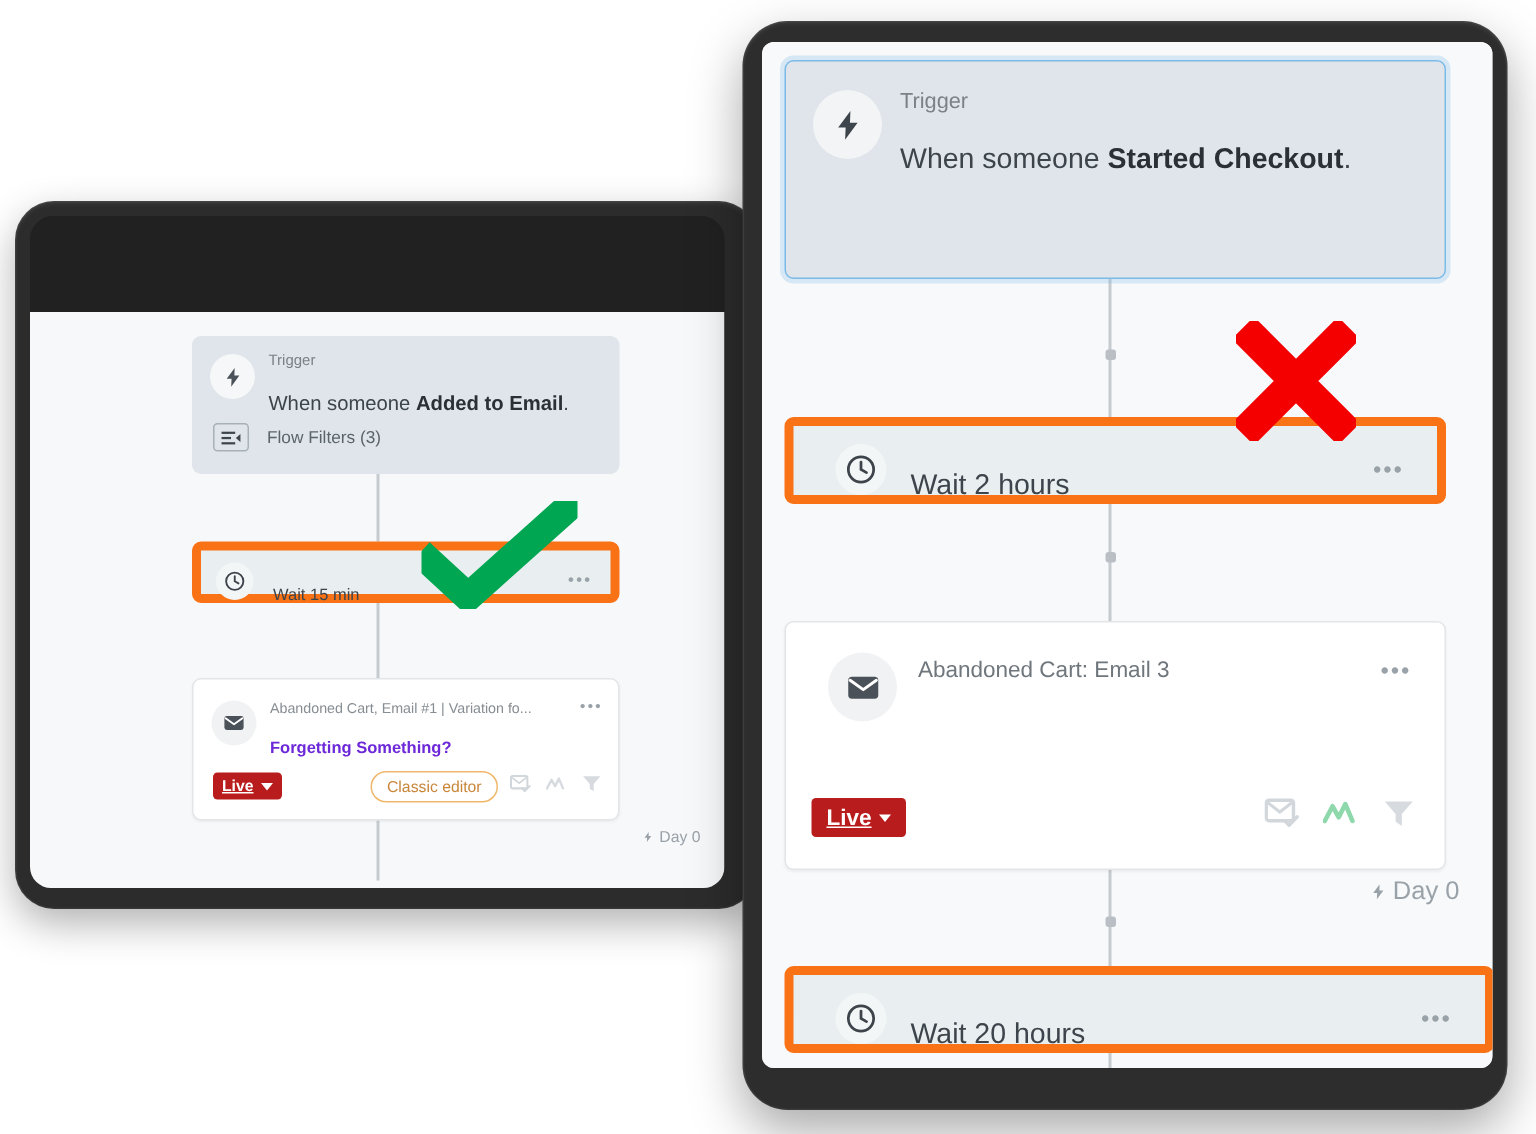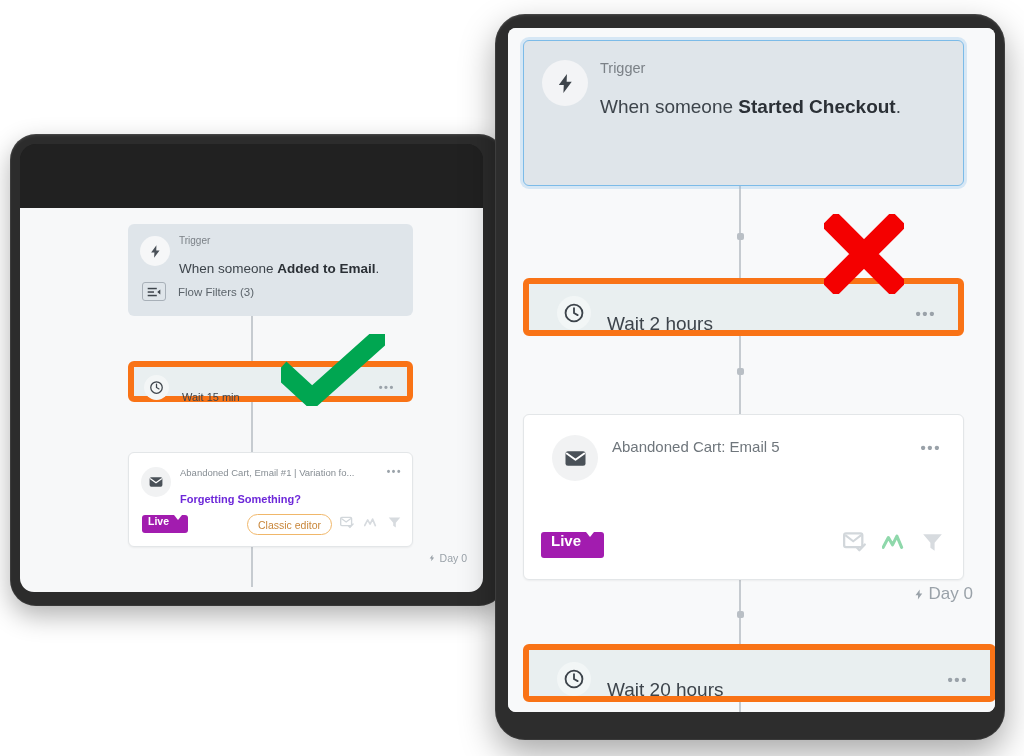--- a/index.html
+++ b/index.html
@@ -143,26 +143,27 @@
   .dots {
     position:absolute;
     color:#9aa2a9;
     letter-spacing:1.6px;
     font-weight:700;
     line-height:1;
   }
 
   .badge-live {
     position:absolute;
-    background:#a21caf;
+    background:#b91c1c;
     color:#ffffff;
     border-radius:3px;
-    display:flex; align-items:flex-start;
+    display:flex; align-items:center;
     font-weight:700;
     box-sizing:border-box;
+    text-decoration:underline;
   }
   .badge-live .caret {
     display:inline-block;
     margin-left:5px;
     border-left:4px solid transparent;
     border-right:4px solid transparent;
     border-top:5px solid #ffffff;
   }
 
   .chip-classic {
@@ -348,21 +349,21 @@
           <div class="dots" style="right:22px; top:22px; font-size:15px;">•••</div>
         </div>
 
         <div class="node node-email" style="left:15px; top:386px; width:441px; height:166px;">
           <div class="avatar-circle" style="left:28px; top:20px; width:46px; height:46px; background:#f1f2f3;">
             <svg width="25" height="25" viewBox="0 0 24 24" aria-hidden="true">
               <rect x="2.4" y="5" width="19.2" height="14" rx="2.4" fill="#4a5158"></rect>
               <path d="M3.6 7.2l8.4 6 8.4-6" fill="none" stroke="#ffffff" stroke-width="1.9" stroke-linecap="round" stroke-linejoin="round"></path>
             </svg>
           </div>
-          <div class="node-label-small" style="left:88px; top:23px; font-size:15px; color:#6f767c;">Abandoned Cart: Email 5</div>
+          <div class="node-label-small" style="left:88px; top:23px; font-size:15px; color:#6f767c;">Abandoned Cart: Email 3</div>
           <div class="dots" style="right:22px; top:25px; font-size:15px;">•••</div>
 
           <div class="badge-live" style="left:17px; top:117px; height:26px; padding:0 10px; font-size:15px;">
             <span>Live</span>
             <i class="caret"></i>
           </div>
 
           <div class="icon-row" style="right:20px; top:116px; gap:14px;">
             <span>
               <svg width="25" height="22" viewBox="0 0 22 18" aria-hidden="true">

